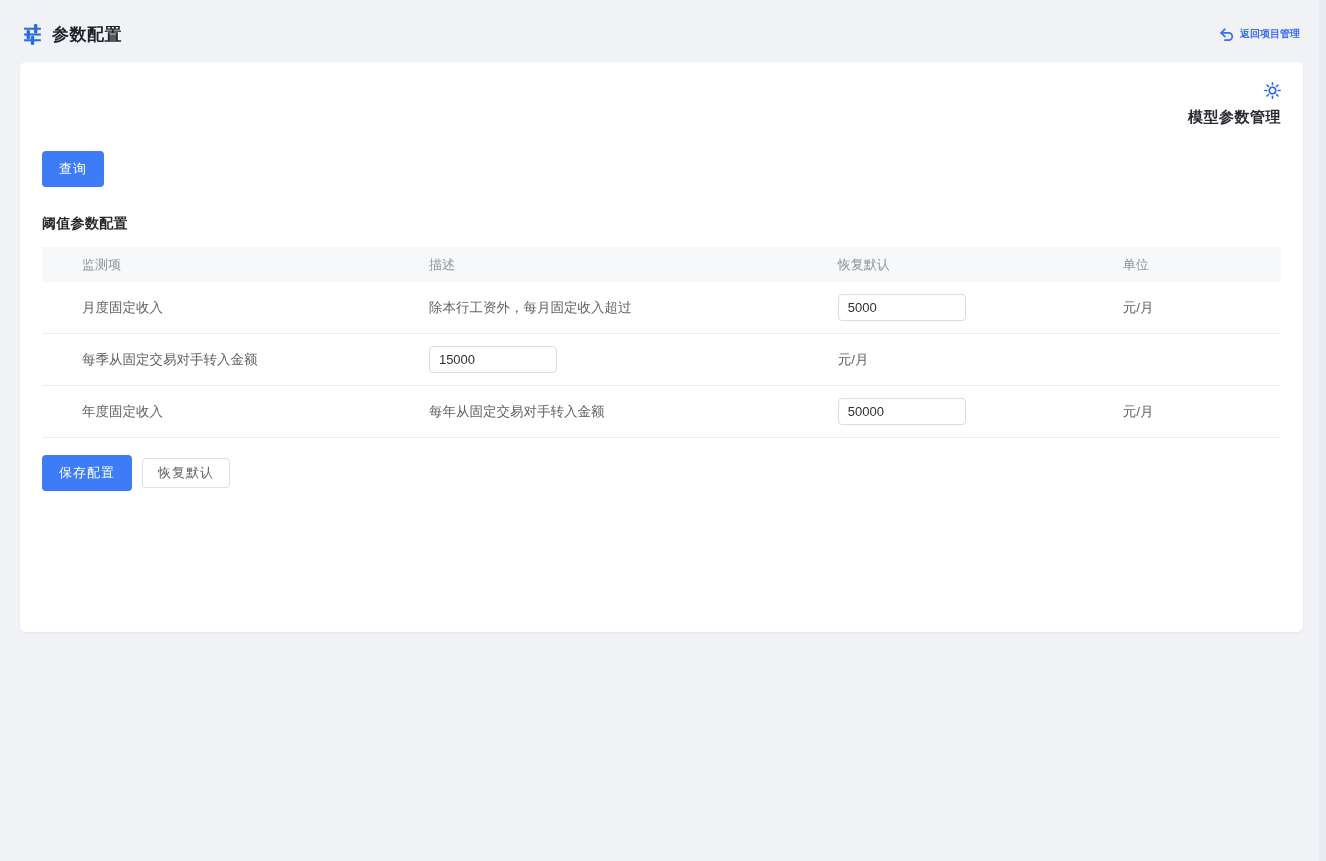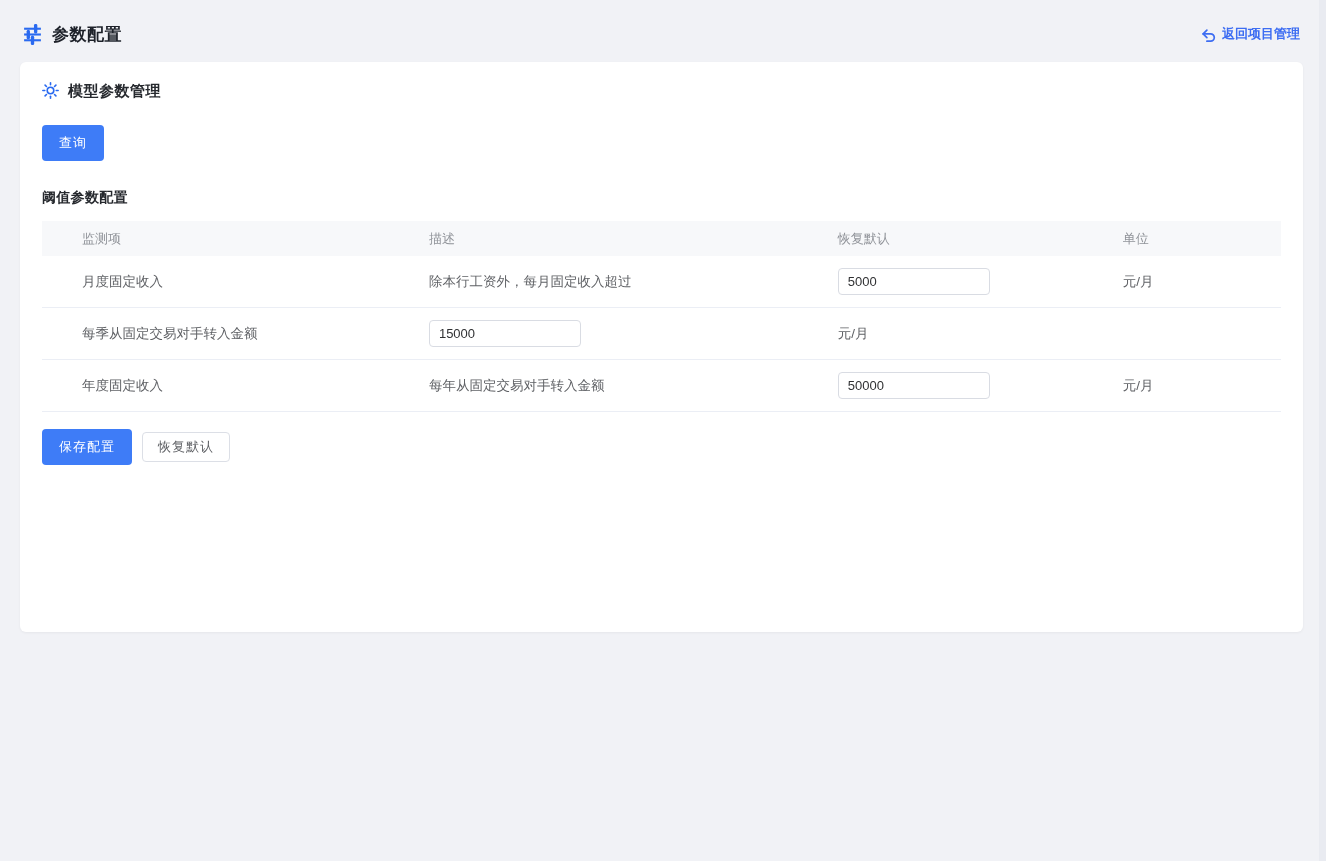--- a/index.html
+++ b/index.html
@@ -27,31 +27,31 @@
     position:absolute;top:0;right:0;width:7px;height:100%;
     background:#e9ebf1;
   }
   
   .page-header{
     display:flex;align-items:center;justify-content:space-between;
     padding:18px 26px 0 22px;height:50px;
   }
   .page-header-left{display:flex;align-items:center;gap:9px;}
   .page-title{font-size:17px;font-weight:700;color:var(--title-text);letter-spacing:.5px;}
-  .back-link{display:flex;align-items:flex-end;gap:6px;color:var(--link);font-size:13px;font-weight:600;cursor:pointer;}
+  .back-link{display:flex;align-items:flex-start;gap:6px;color:var(--link);font-size:10px;font-weight:600;cursor:pointer;}
   
   .card{
     margin:12px 23px 0 20px;
     background:var(--card-bg);
     border-radius:6px;
     box-shadow:0 1px 3px rgba(0,0,0,.05);
     height:570px;
     padding:20px 22px;
   }
-  .section-header{display:flex;align-items:flex-start;gap:9px;margin-bottom:24px;}
+  .section-header{display:flex;align-items:flex-end;gap:9px;margin-bottom:24px;flex-direction:column;}
   .section-title{font-size:15px;font-weight:700;color:#26292e;letter-spacing:.5px;}
   
   .form-row{display:flex;align-items:center;gap:10px;margin-bottom:28px;}
   .select-control{
     display:flex;align-items:center;width:384px;height:30px;
     border:1px solid var(--border);border-radius:4px;background:#fff;cursor:pointer;
   }
   .select-label{font-size:13.5px;color:#303133;padding:0 11px;white-space:nowrap;}
   .select-divider{width:1px;height:16px;background:#e4e7ed;}
   .select-value{flex:1;font-size:13.5px;color:#303133;padding:0 12px;}
@@ -69,21 +69,21 @@
   .table-title{font-size:14px;font-weight:700;color:#26292e;margin-bottom:14px;letter-spacing:.3px;}
   .param-table{width:100%;}
   .t-row{display:grid;grid-template-columns:28% 33% 23% 16%;align-items:center;}
   .t-head{
     background:var(--table-header-bg);height:35px;
     color:var(--table-header-text);font-size:13px;
   }
   .t-cell{padding-left:40px;}
   .t-body-row{height:52px;border-bottom:1px solid var(--row-border);font-size:13.5px;color:var(--body-text);}
   .threshold-input{
-    width:152px;height:27px;border:1px solid #d9dce3;border-radius:4px;
+    width:128px;height:27px;border:1px solid #d9dce3;border-radius:4px;
     padding:0 9px;font-size:13px;color:#303133;font-family:inherit;outline:none;background:#fff;
   }
   
   .actions{display:flex;align-items:center;gap:10px;margin-top:17px;}
   svg{display:block;}
 </style>
 </head>
 <body>
 
 <div class="scroll-track"></div>

